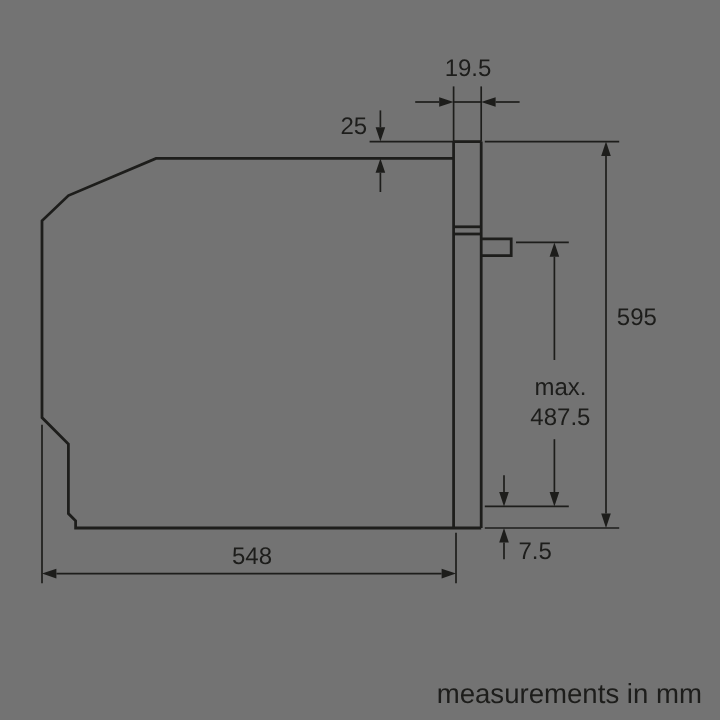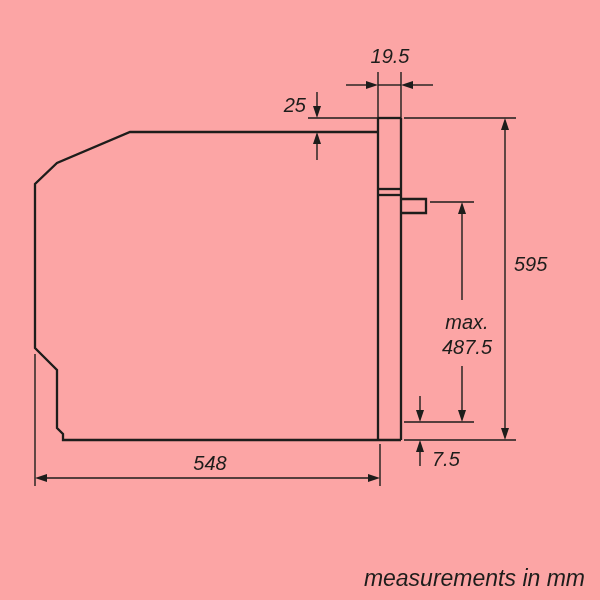--- a/index.html
+++ b/index.html
@@ -4,23 +4,22 @@
 <style>
   html, body {
     margin: 0;
     padding: 0;
     background: #ffffff;
   }
   .canvas {
     position: relative;
     width: 600px;
     height: 600px;
-    background: #fca5a5;
+    background: #737373;
     overflow: hidden;
-    font-style: italic;
   }
   svg {
     display: block;
   }
   svg text {
     font-family: "Liberation Sans", "DejaVu Sans", sans-serif;
     fill: #1d1d1b;
   }
   .dim-text { font-size: 20px; }
   .note-text { font-size: 23px; }

